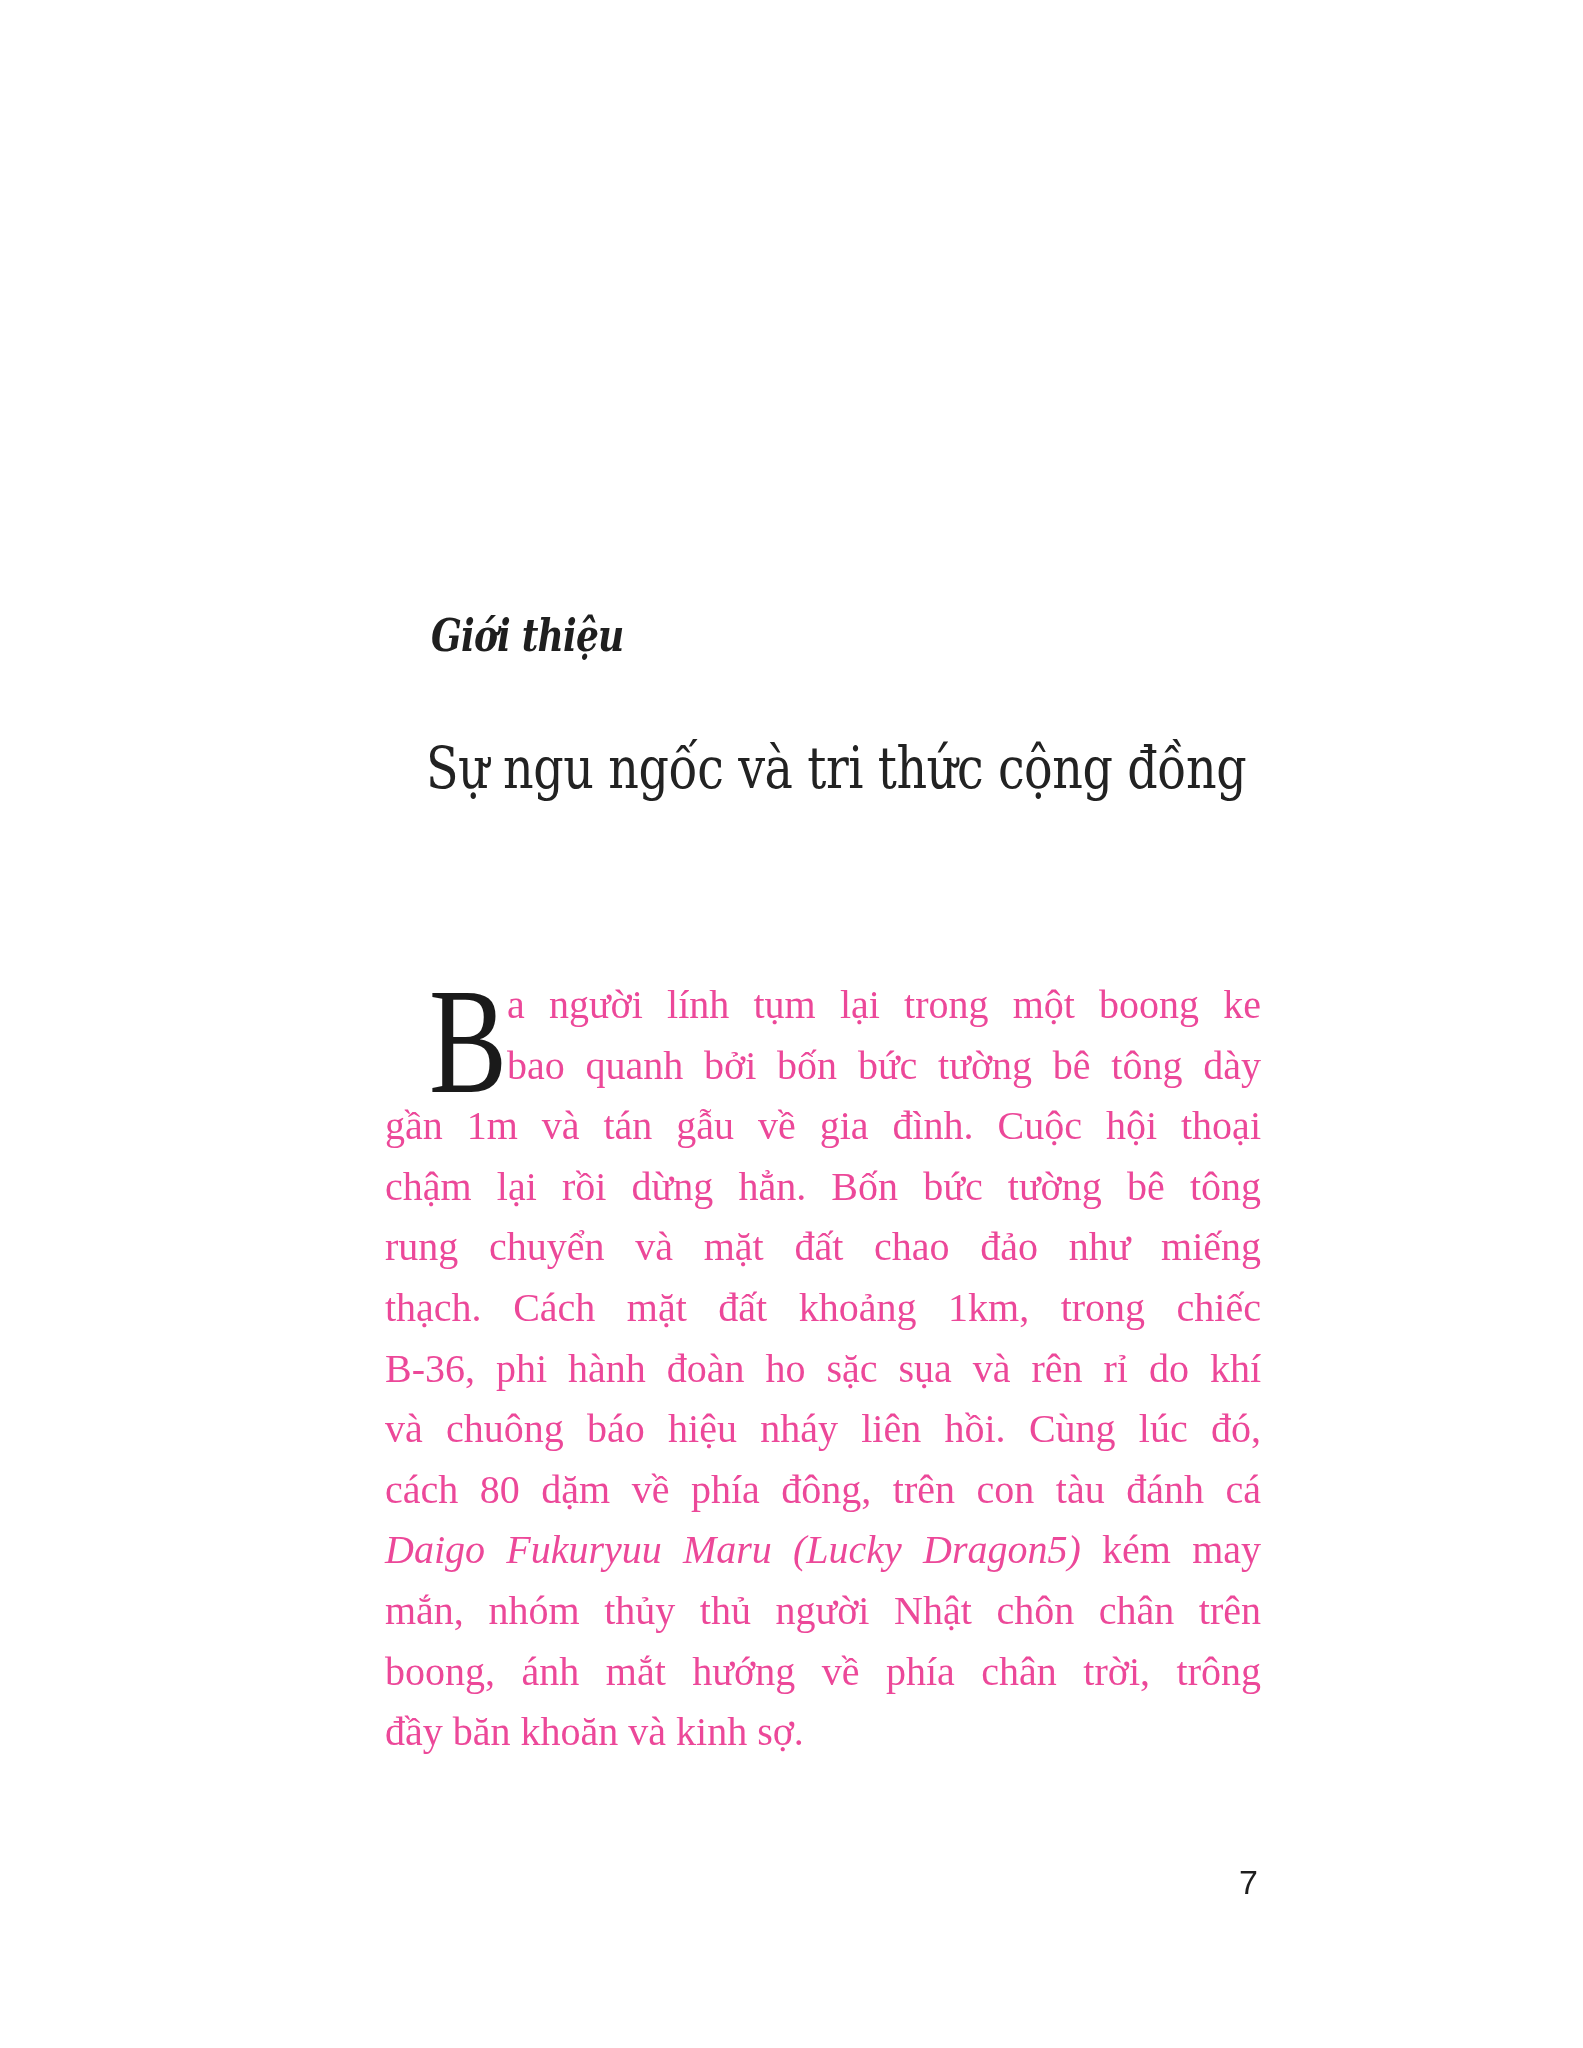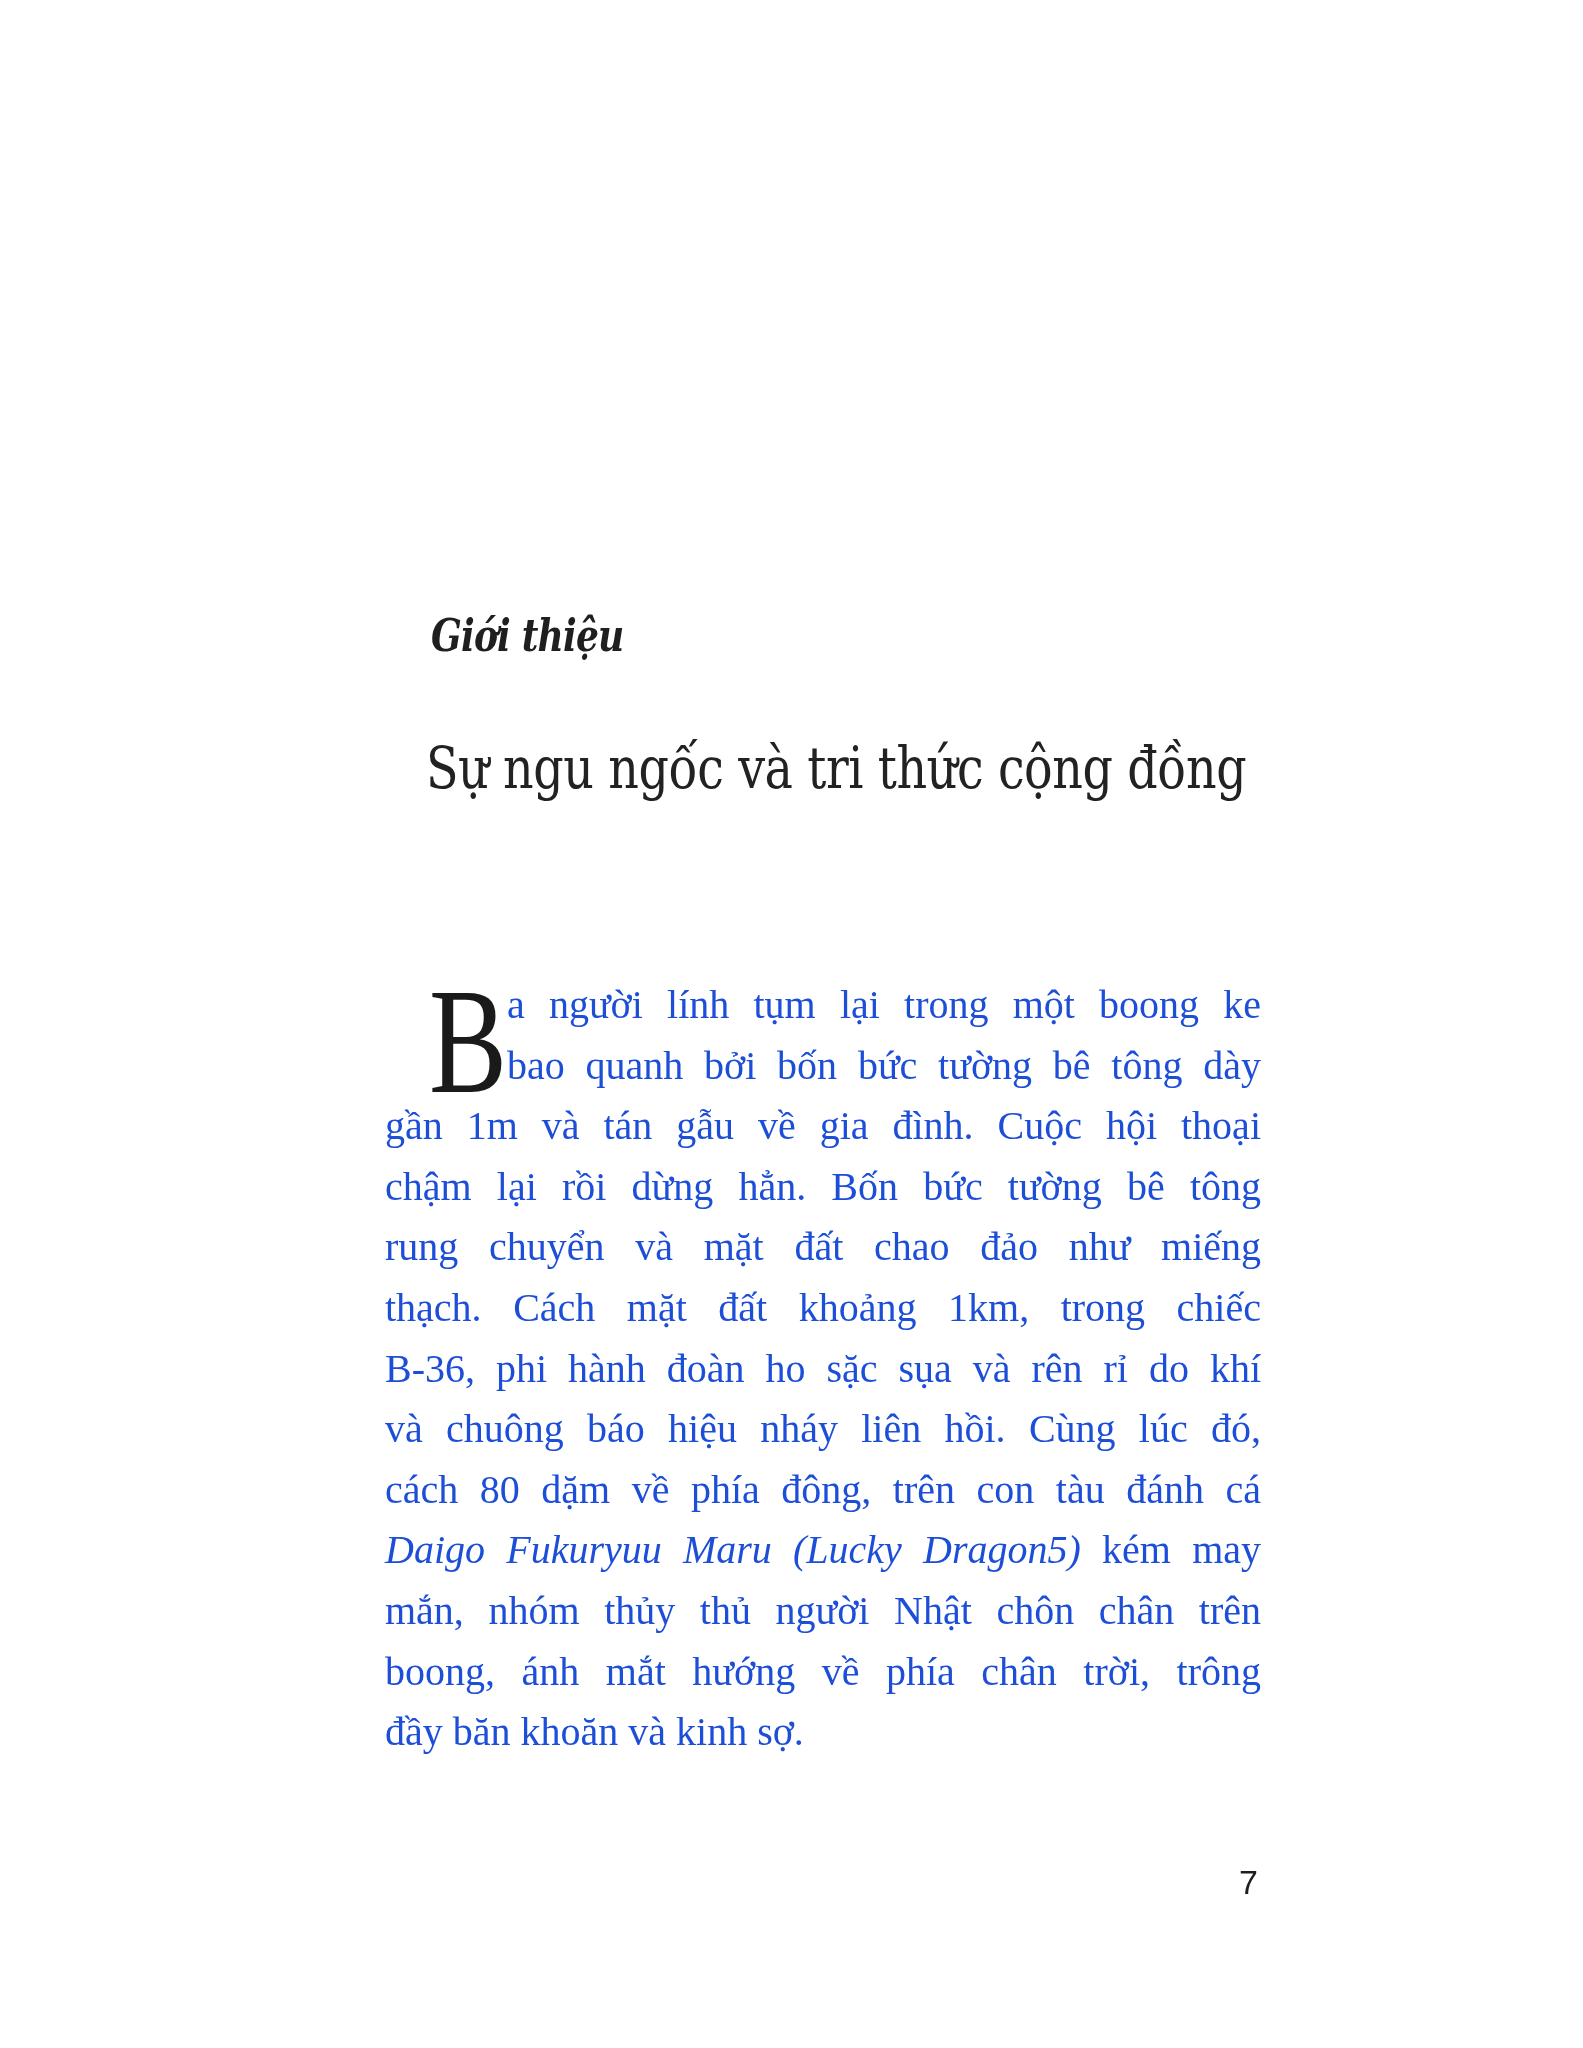--- a/index.html
+++ b/index.html
@@ -50,21 +50,21 @@
       transform-origin: left top;
       letter-spacing: -0.5px;
     }
     .body-text {
       position: absolute;
       left: 372px;
       top: 975px;
       width: 876px;
       font-family: "Liberation Serif", serif;
       font-size: 40px;
-      color: #1d4ed8;
+      color: #ec4899;
     }
     .line {
       display: block;
       height: 60.6px;
       line-height: 60.6px;
       text-align: justify;
       text-align-last: justify;
       white-space: nowrap;
       overflow: visible;
     }

